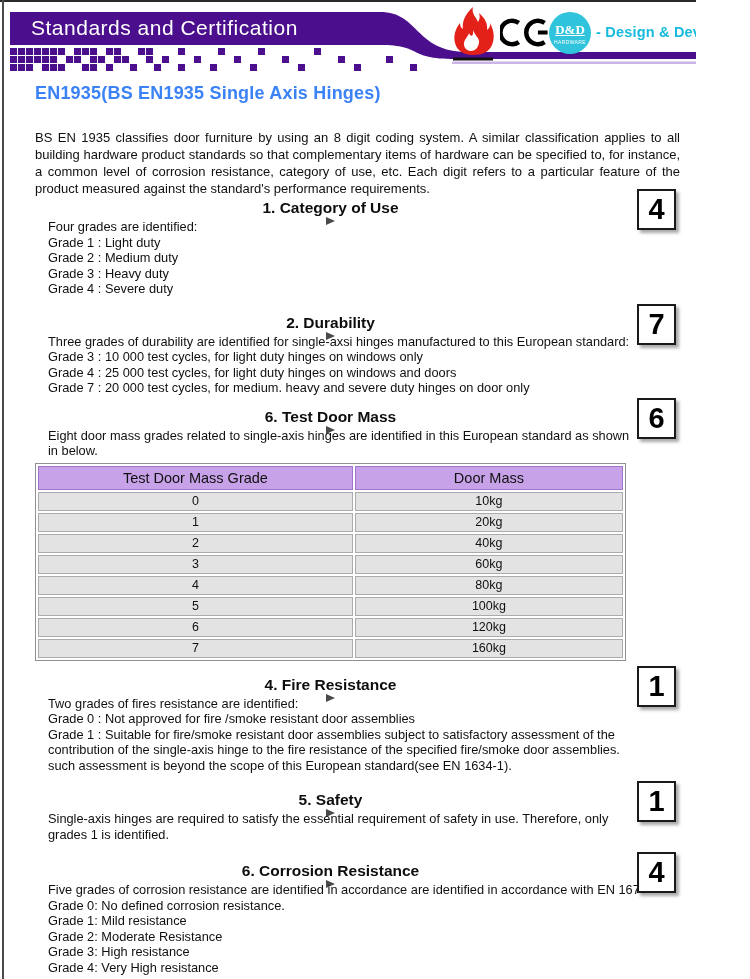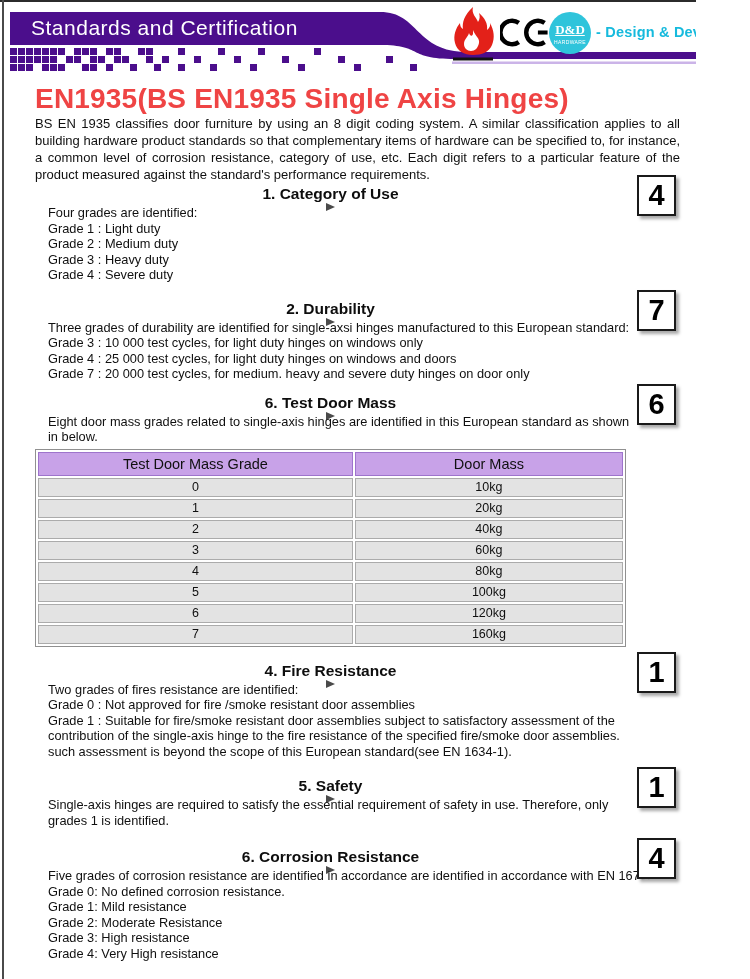--- a/index.html
+++ b/index.html
@@ -22,22 +22,22 @@
   .dnd-badge { position: absolute; left: 549px; top: 12px; width: 42px; height: 42px; border-radius: 50%;
                background: #2FC4DB; color: #fff; text-align: center; }
   .dnd-name { font-family: "Liberation Serif", serif; font-weight: bold; font-size: 13px; margin-top: 10px;
               text-decoration: underline; }
   .dnd-sub  { font-size: 5px; letter-spacing: 0.4px; margin-top: 1px; }
   .tagline  { position: absolute; left: 596px; top: 24px; color: #16BADD; font-weight: bold; font-size: 14.5px;
               letter-spacing: 0.2px; white-space: nowrap; }
 
   
   .content { position: absolute; left: 35px; top: 72px; width: 641px; }
-  .doc-title { margin-top: 11px; font-size: 28px; font-weight: bold; color: #ef4444; letter-spacing: 0.2px; }
-  .intro { margin-top: 0; font-size: 13px; line-height: 17px; text-align: justify; color: #101010; width: 645px; }
+  .doc-title { margin-top: 11px; font-size: 18px; font-weight: bold; color: #3b82f6; letter-spacing: 0.2px; }
+  .intro { margin-top: 25px; font-size: 13px; line-height: 17px; text-align: justify; color: #101010; width: 645px; }
 
   .section { position: relative; }
   .sec-header { display: flex; align-items: center; height: 20px; padding-right: 50px; flex-direction: column; }
   .sec-title { font-size: 15.5px; font-weight: bold; color: #0d0d0d; white-space: nowrap; }
   .leader { flex: 1; height: 2px; margin: 0 7px 0 6px;
             background: repeating-linear-gradient(to right, #7d7d7d 0 1.8px, transparent 1.8px 5.6px); }
   .arrow { width: 0; height: 0; border-left: 9px solid #4a4a4a; border-top: 4.5px solid transparent;
            border-bottom: 4.5px solid transparent; }
   .gradebox { position: absolute; right: 0; top: -10px; width: 39px; height: 41px; background: #fff;
               border: 2px solid #1a1a1a; box-shadow: 3px 3px 3px #a9a9a9; display: flex; align-items: center;

